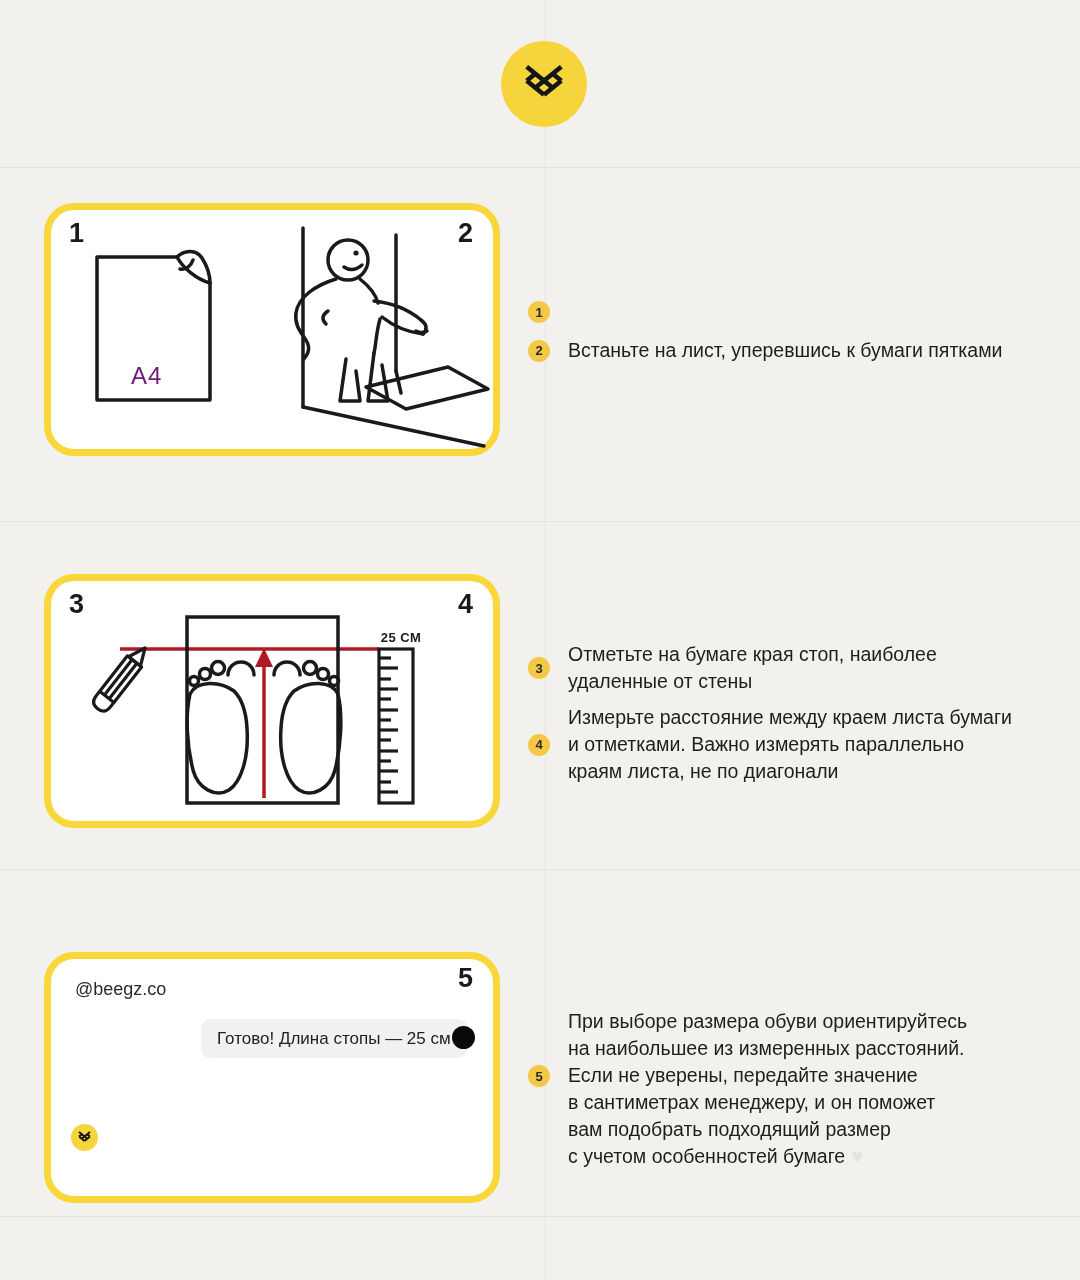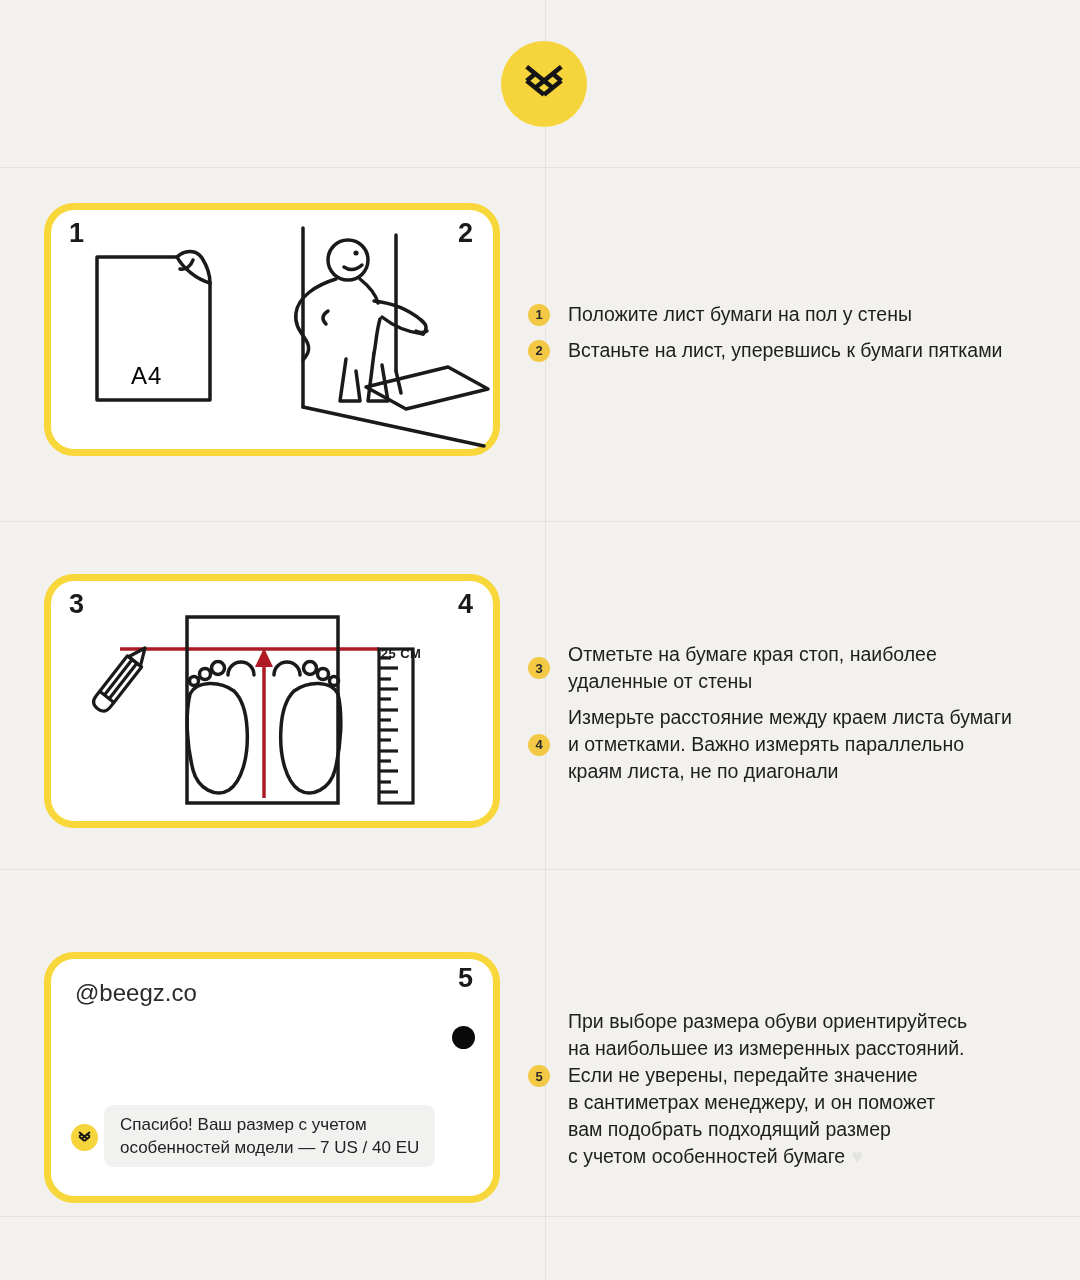--- a/index.html
+++ b/index.html
@@ -31,24 +31,24 @@
   }
   .panel.p1 { top:203px; height:253px; }
   .panel.p2 { top:574px; height:254px; }
   .panel.p3 { top:952px; height:251px; }
   .panel svg.art { position:absolute; left:-7px; top:-7px; }
 
   .corner-num { position:absolute; font-size:27px; font-weight:bold; color:#1A1A1A; top:8px; }
   .corner-num.left { left:18px; }
   .corner-num.right { right:20px; }
 
-  .a4-label { position:absolute; left:80px; top:152px; font-size:24px; color:#000000; letter-spacing:1px; }
-  .ruler-label { position:absolute; left:318px; top:49px; width:64px; text-align:center; font-size:13px; font-weight:bold; letter-spacing:0.5px; color:#1A1A1A;margin-top:16px; }
-
-  .handle { position:absolute; left:24px; top:20px; font-size:24px; color:#2A2A2A; }
+  .a4-label { position:absolute; left:80px; top:152px; font-size:24px; color:#701a75; letter-spacing:1px; }
+  .ruler-label { position:absolute; left:318px; top:49px; width:64px; text-align:center; font-size:13px; font-weight:bold; letter-spacing:0.5px; color:#1A1A1A; }
+
+  .handle { position:absolute; left:24px; top:20px; font-size:18px; color:#2A2A2A; }
   .p3 .corner-num { top:4px; right:20px; }
 
   .bubble {
     position:absolute; background:#F1F1F0; border-radius:9px;
     font-size:17px; color:#222; padding:8px 16px; white-space:pre-line; line-height:23px;
   }
   .bubble.out { left:150px; top:60px; }
   .bubble.in  { left:53px;  top:146px; }
   .avatar { position:absolute; border-radius:50%; }
   .avatar.black { width:23px; height:23px; background:#0A0A0A; left:401px; top:67px; }
@@ -181,41 +181,39 @@
         <path d="M335 218 H354"></path>
     </g>
   </svg>
   <span class="ruler-label">25 СМ</span>
 </section>
 
 <section class="panel p3">
   <span class="handle">@beegz.co</span>
   <span class="corner-num right">5</span>
 
+  <div class="bubble out">Готово! Длина стопы — 25 см</div>
   <div class="avatar black"></div>
 
-  <div class="bubble in">Спасибо! Ваш размер с учетом
-особенностей модели — 7 US / 40 EU</div>
   <div class="avatar bee">
     <svg width="17" height="17" viewBox="0 0 100 100">
       <g stroke="#151515" stroke-width="11" fill="none" stroke-linecap="butt">
         <path d="M18 18 L66 57"></path>
           <path d="M82 18 L34 57"></path>
         <path d="M18 44 L50 70"></path>
           <path d="M82 44 L50 70"></path>
         <path d="M18 44 L34 31"></path>
           <path d="M66 31 L82 44"></path>
       </g>
     </svg>
   </div>
 </section>
 
 <div class="step s1">
   <span class="badge">1</span>
-  <div class="txt">Положите лист бумаги на пол у стены</div>
 </div>
 <div class="step s2">
   <span class="badge">2</span>
   <div class="txt">Встаньте на лист, уперевшись к бумаги пятками</div>
 </div>
 <div class="step s3">
   <span class="badge">3</span>
   <div class="txt">Отметьте на бумаге края стоп, наиболее
 удаленные от стены</div>
 </div>

